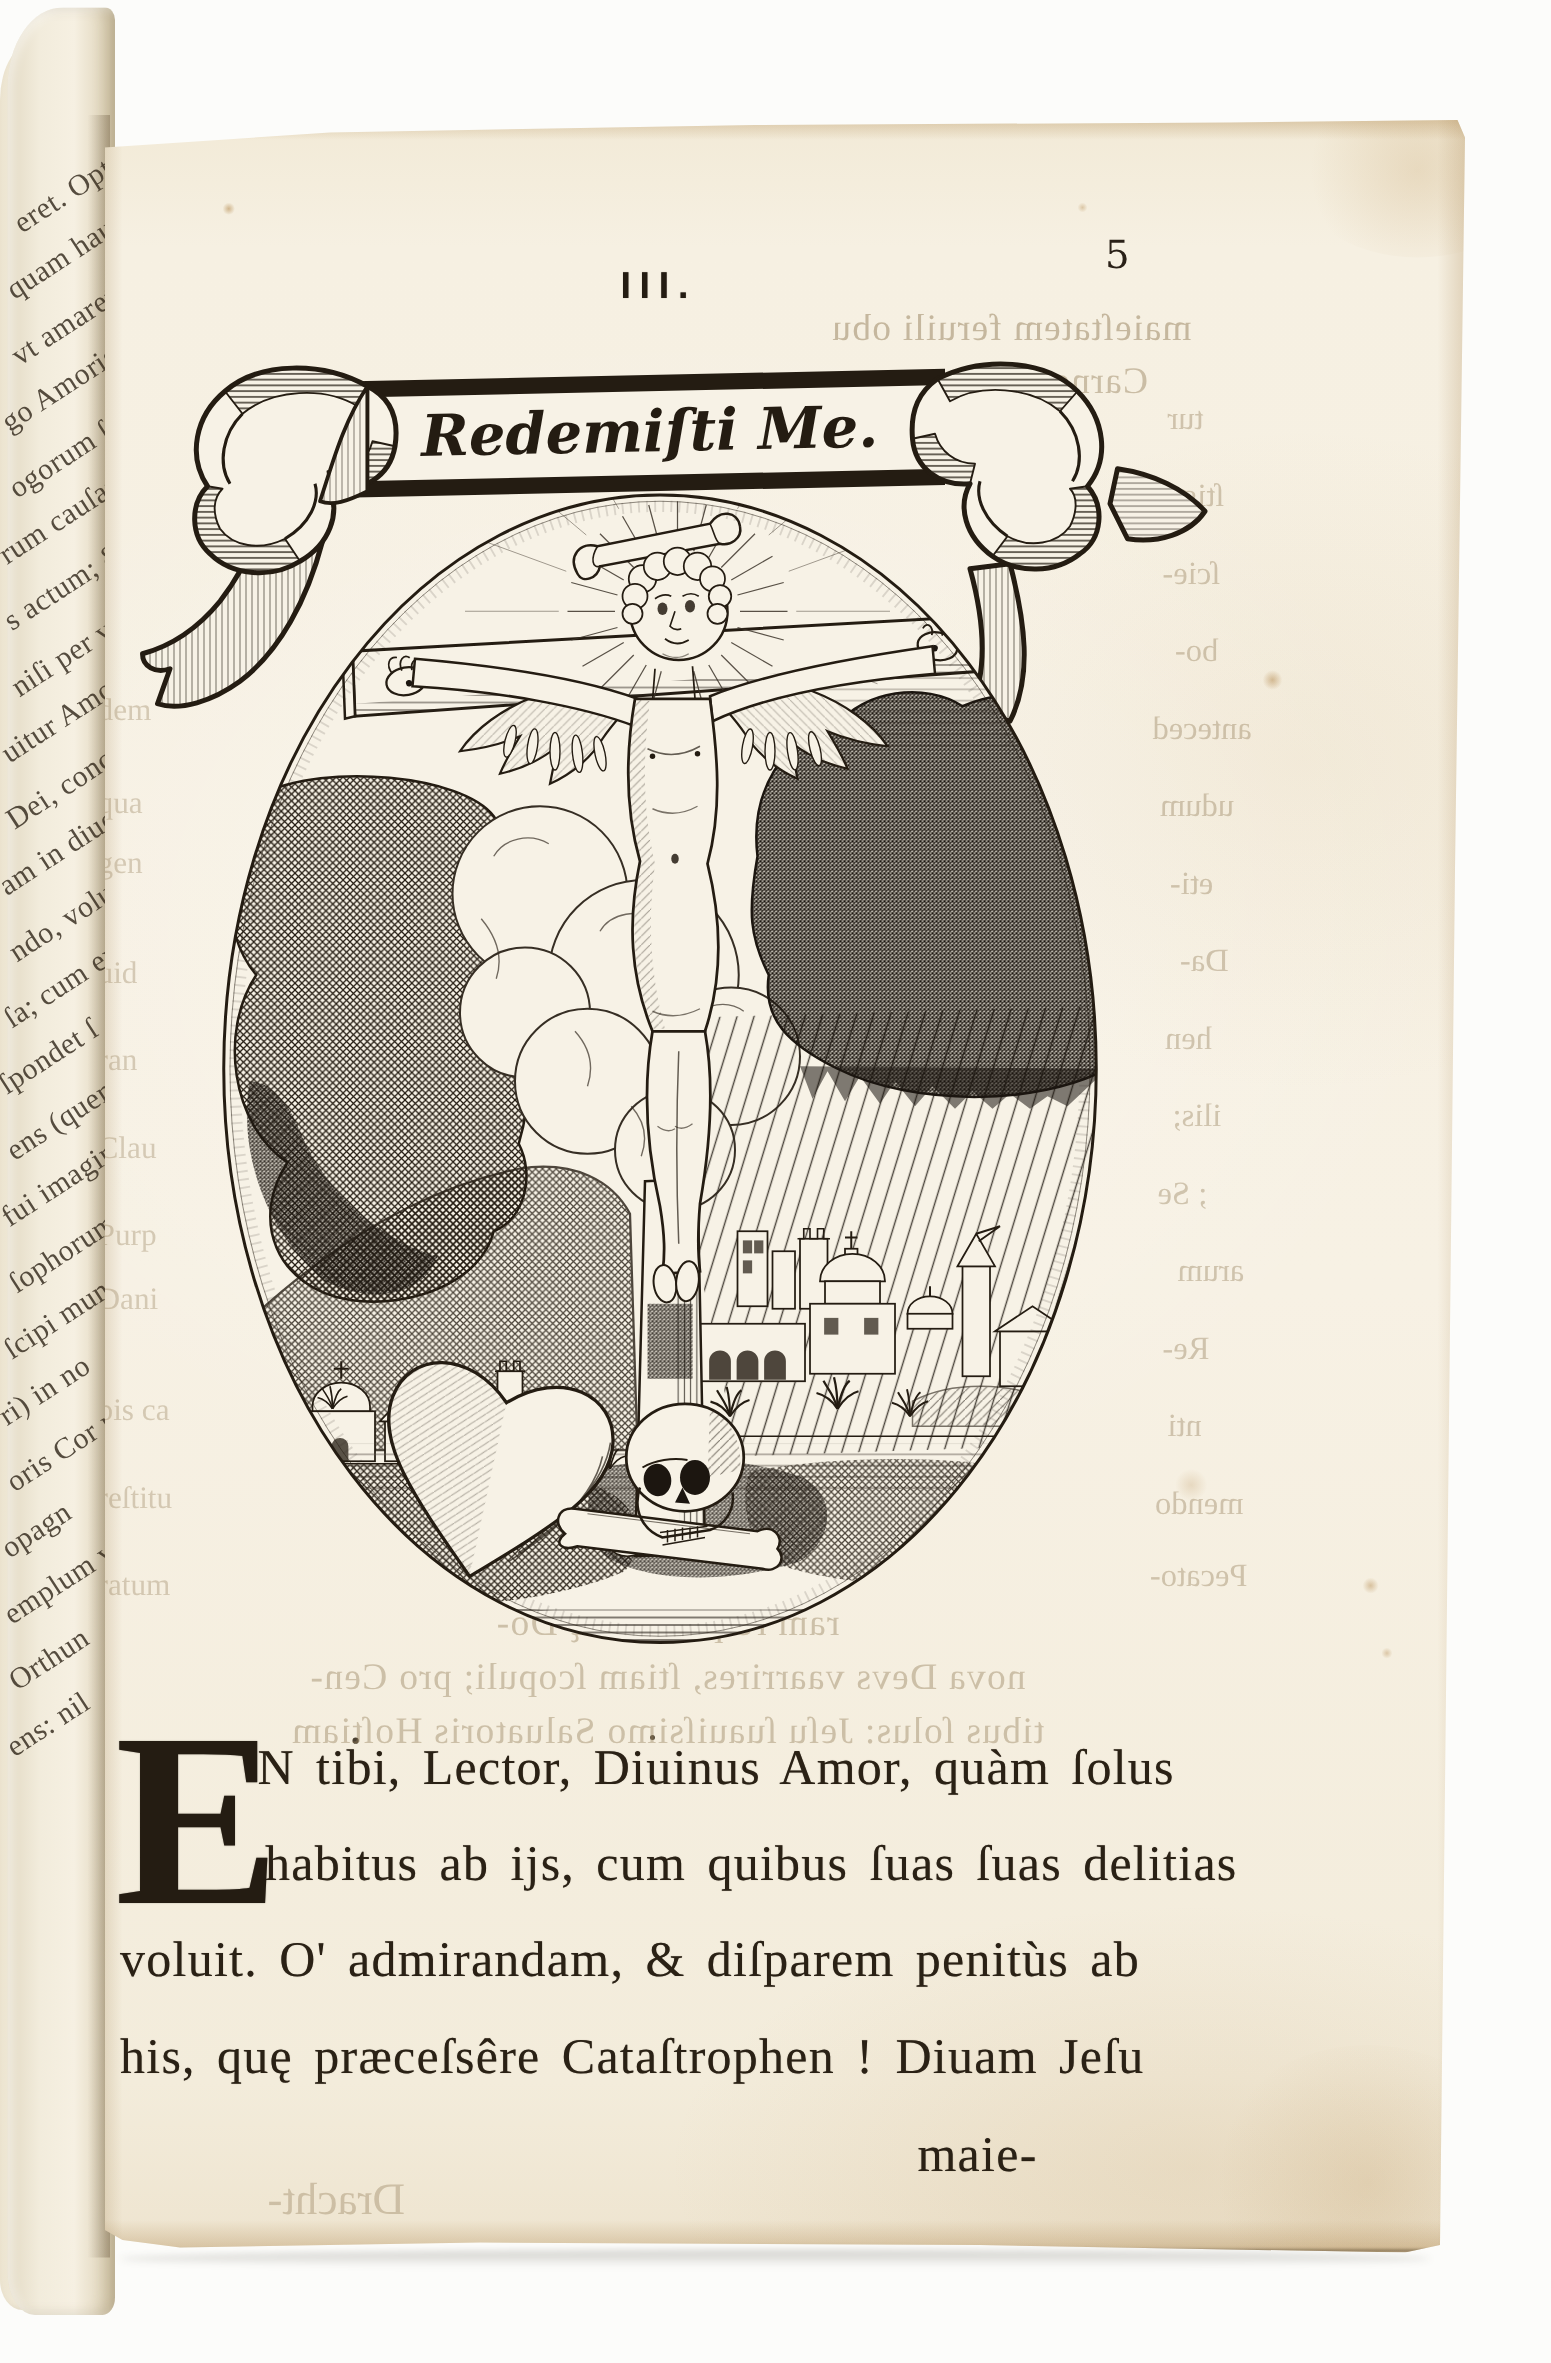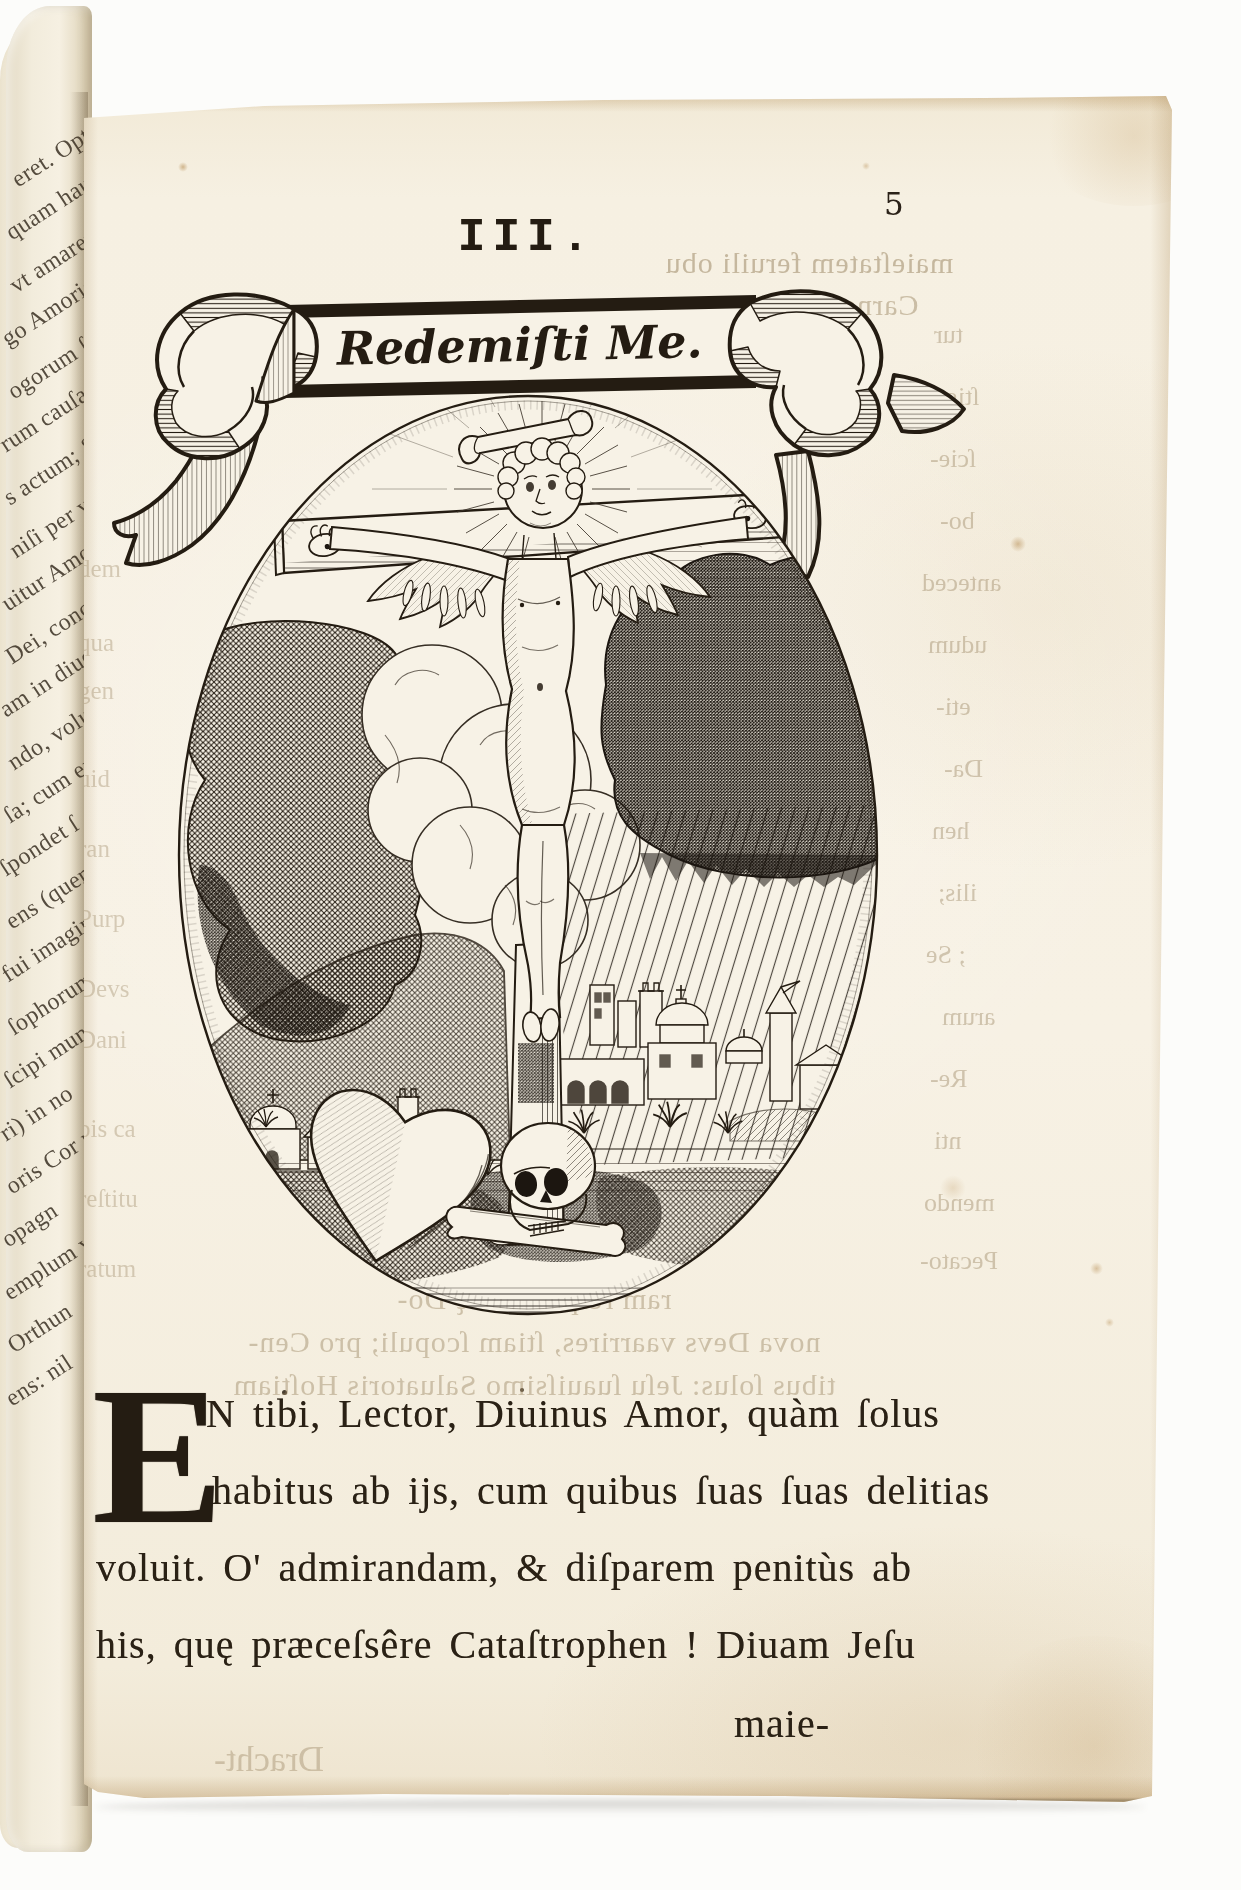--- a/index.html
+++ b/index.html
@@ -37,22 +37,22 @@
   .stain-blob1{left:880px;top:1540px;width:260px;height:220px;border-radius:50%;
     background:radial-gradient(circle,rgba(185,146,88,.20),rgba(185,146,88,0) 70%);}
   .stain-blob2{left:950px;top:-30px;width:200px;height:140px;border-radius:50%;
     background:radial-gradient(circle,rgba(190,150,90,.22),rgba(190,150,90,0) 70%);}
   .edge-line{left:40px;right:30px;bottom:0;height:3px;background:rgba(60,45,25,.35);filter:blur(1px);}
   .foxing{border-radius:50%;}
   .under-shadow{left:95px;top:1800px;width:1050px;height:14px;border-radius:50%;
     background:linear-gradient(180deg,rgba(40,35,25,.22),rgba(40,35,25,0));filter:blur(3px);}
 
   
-  .chapter-number{left:368px;top:116px;width:150px;text-align:center;font-family:Liberation Mono, monospace;
-    font-weight:bold;font-size:46px;letter-spacing:7px;color:#241c12;text-shadow:0 0 .6px rgba(36,28,18,.6);}
+  .chapter-number{left:368px;top:116px;width:150px;text-align:center;font-family:Liberation Sans, sans-serif;
+    font-weight:bold;font-size:30px;letter-spacing:7px;color:#241c12;text-shadow:0 0 .6px rgba(36,28,18,.6);}
   .page-number{left:800px;top:90px;font-family:"DejaVu Serif",serif;font-size:31px;color:#2a2118;}
   .paragraph-line{font-family:"Liberation Serif",serif;font-size:40px;color:#2a2115;white-space:nowrap;
     letter-spacing:1px;word-spacing:6px;text-shadow:0 0 .6px rgba(42,33,21,.5);}
   .dropcap{left:8px;top:1286px;font-family:"Liberation Serif",serif;font-weight:bold;font-size:198px;
     line-height:.75;color:#241c12;text-shadow:0 0 1px rgba(36,28,18,.5);}
   .l1{left:122px;top:1294px;}
   .l2{left:128px;top:1371px;}
   .l3{left:12px;top:1448px;}
   .l4{left:12px;top:1525px;}
   .catchword{left:560px;top:1604px;width:276px;text-align:center;}
@@ -145,22 +145,22 @@
     <span class="ghost mir gr" style="left:858px;top:906px">arum</span>
     <span class="ghost mir gr" style="left:846px;top:968px">Re-</span>
     <span class="ghost mir gr" style="left:850px;top:1030px">nti</span>
     <span class="ghost mir gr" style="left:840px;top:1092px">mendo</span>
     <span class="ghost mir gr" style="left:836px;top:1150px">Pecato-</span>
     <span class="ghost gl" style="left:-6px;top:459px">dem</span>
     <span class="ghost gl" style="left:-6px;top:533px">qua</span>
     <span class="ghost gl" style="left:-6px;top:581px">gen</span>
     <span class="ghost gl" style="left:-6px;top:669px">uid</span>
     <span class="ghost gl" style="left:-6px;top:739px">ran</span>
-    <span class="ghost gl" style="left:-6px;top:809px">Purp</span>
-    <span class="ghost gl" style="left:-6px;top:879px">Devs</span>
+    <span class="ghost gl" style="left:-6px;top:809px">Clau</span>
+    <span class="ghost gl" style="left:-6px;top:879px">Purp</span>
     <span class="ghost gl" style="left:-6px;top:930px">Dani</span>
     <span class="ghost gl" style="left:-6px;top:1019px">pis ca</span>
     <span class="ghost gl" style="left:-6px;top:1089px">reſtitu</span>
     <span class="ghost gl" style="left:-6px;top:1159px">ratum</span>
     <span class="ghost mir gb" style="top:1186px">ram reſpicim ittę Do-</span>
     <span class="ghost mir gb" style="top:1229px">nova Devs vaarrires, ſtiam ſcopuli; pro Cen-</span>
     <span class="ghost mir gb" style="top:1272px">tibus ſolus: Jeſu ſuauiſsimo Saluatoris Hoſtiam</span>
     <span class="ghost mir g-catch">Dracht-</span>
 
     <div class="chapter-number">III.</div>

